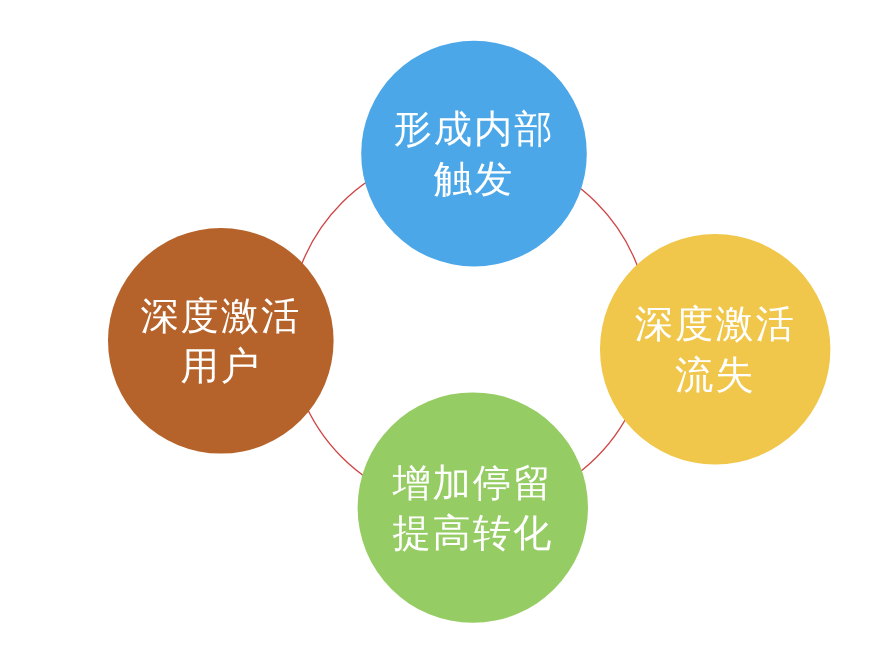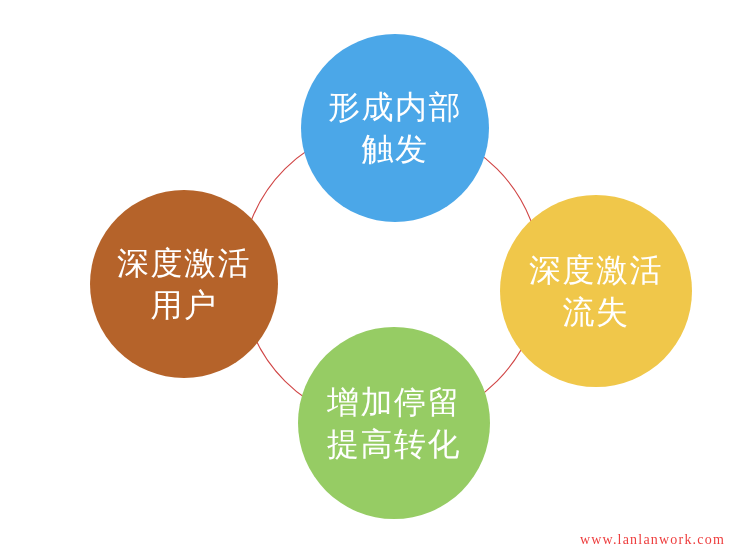--- a/index.html
+++ b/index.html
@@ -85,15 +85,14 @@
   <div class="node" id="node-left" style="left: 90px; top: 190px; width: 188px; height: 188px; background: rgb(181, 99, 42);">
     <span class="node-label" style="color: rgb(255, 255, 255);">深度激活
 用户</span>
   </div>
 
   <div class="node" id="node-bottom" style="left: 298px; top: 327px; width: 192px; height: 192px; background: rgb(150, 204, 100);">
     <span class="node-label" style="color: rgb(255, 255, 255);">增加停留
 提高转化</span>
   </div>
 
-  <div id="watermark" style="color: rgb(238, 62, 62);">www.lanlanwork.com</div>
 
 </div>
 
 </body></html>

